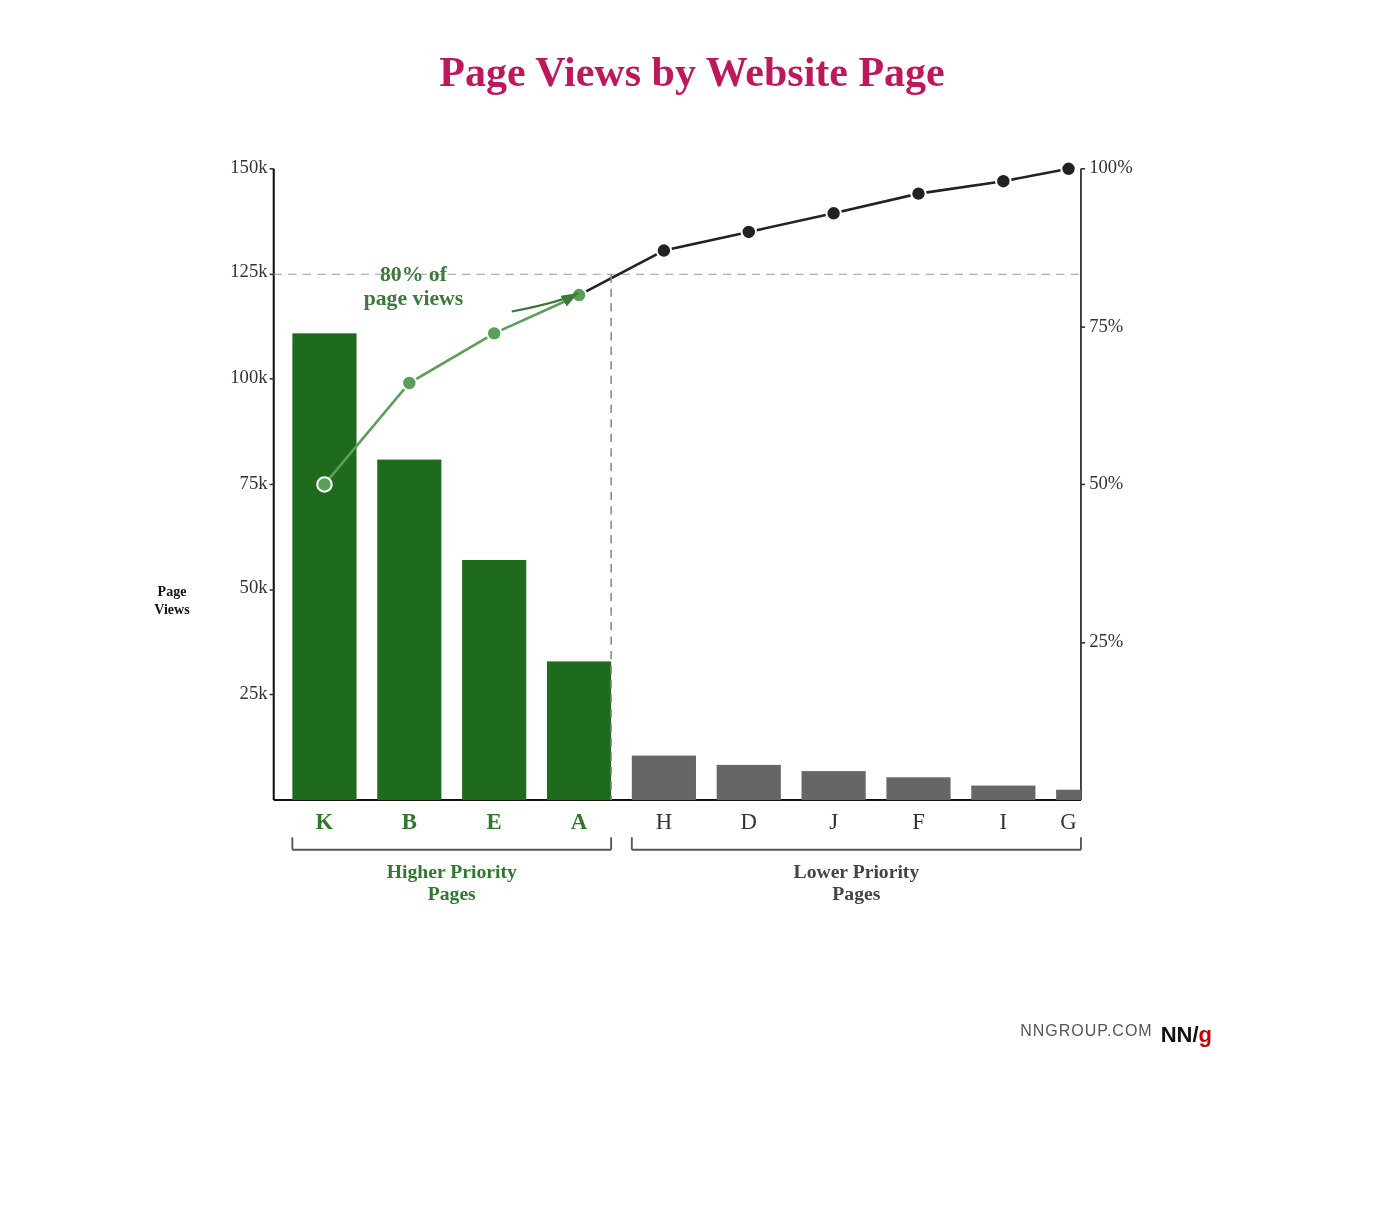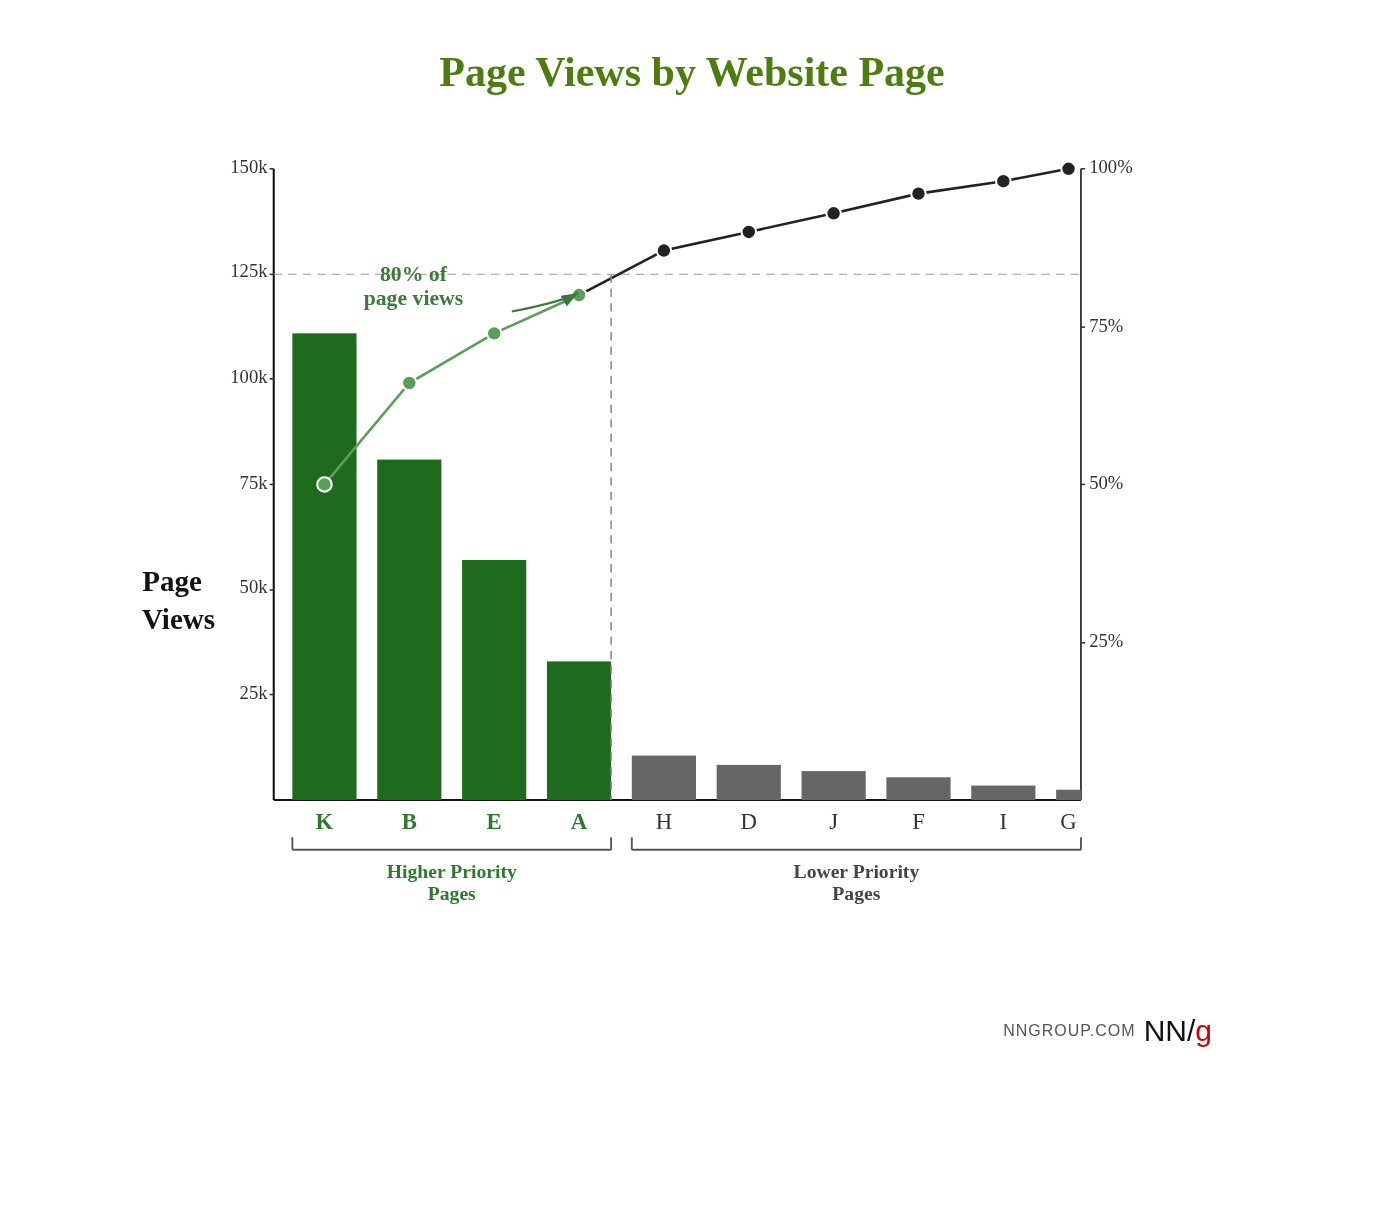--- a/index.html
+++ b/index.html
@@ -10,37 +10,37 @@
       height: 1211px;
       display: flex;
       flex-direction: column;
       align-items: center;
       justify-content: flex-start;
       overflow: hidden;
     }
     .page-title {
       font-size: 42px;
       font-weight: 700;
-      color: #4d7c0f;
+      color: #be185d;
       margin-top: 48px;
       margin-bottom: 30px;
       font-family: Georgia, serif;
     }
     .chart-container {
       position: relative;
       width: 1100px;
       height: 950px;
       margin: 0 auto;
     }
     .y-axis-label-left {
       position: absolute;
       left: 0px;
       top: 50%;
       transform: translateY(-50%);
-      font-size: 29px;
+      font-size: 14px;
       font-weight: 700;
       color: #111;
       text-align: center;
       line-height: 1.3;
       width: 60px;
     }
     .y-axis-label-right {
       position: absolute;
       right: 0px;
       top: 42%;
@@ -63,32 +63,32 @@
     .svg-chart {
       width: 100%;
       height: 100%;
       overflow: visible;
     }
     .nngroup-footer {
       position: absolute;
       bottom: 28px;
       right: 30px;
       display: flex;
-      align-items: center;
+      align-items: flex-start;
       gap: 8px;
     }
     .nngroup-text {
       font-size: 16px;
       color: #555;
       font-family: Arial, sans-serif;
       letter-spacing: 1px;
     }
     .nngroup-logo {
-      font-size: 30px;
-      font-weight: 400;
+      font-size: 22px;
+      font-weight: 700;
       font-family: Arial, sans-serif;
       color: #111;
     }
     .nngroup-logo span {
       color: #cc0000;
     }
   </style>
 </head>
 <body>
 

